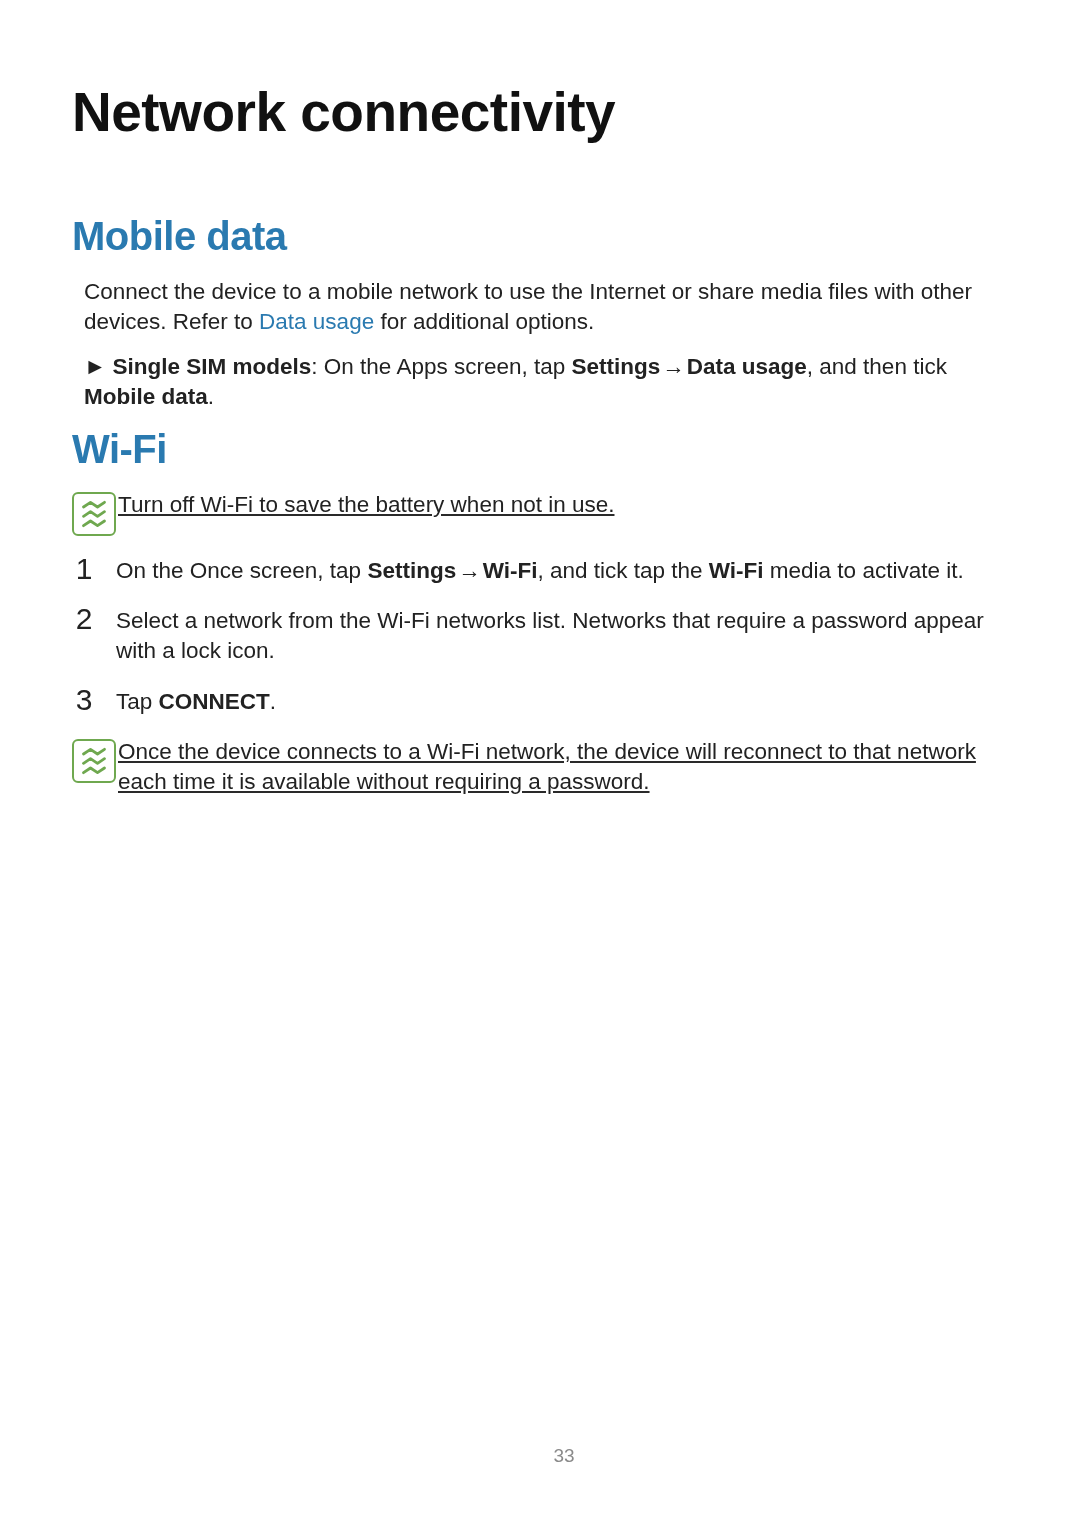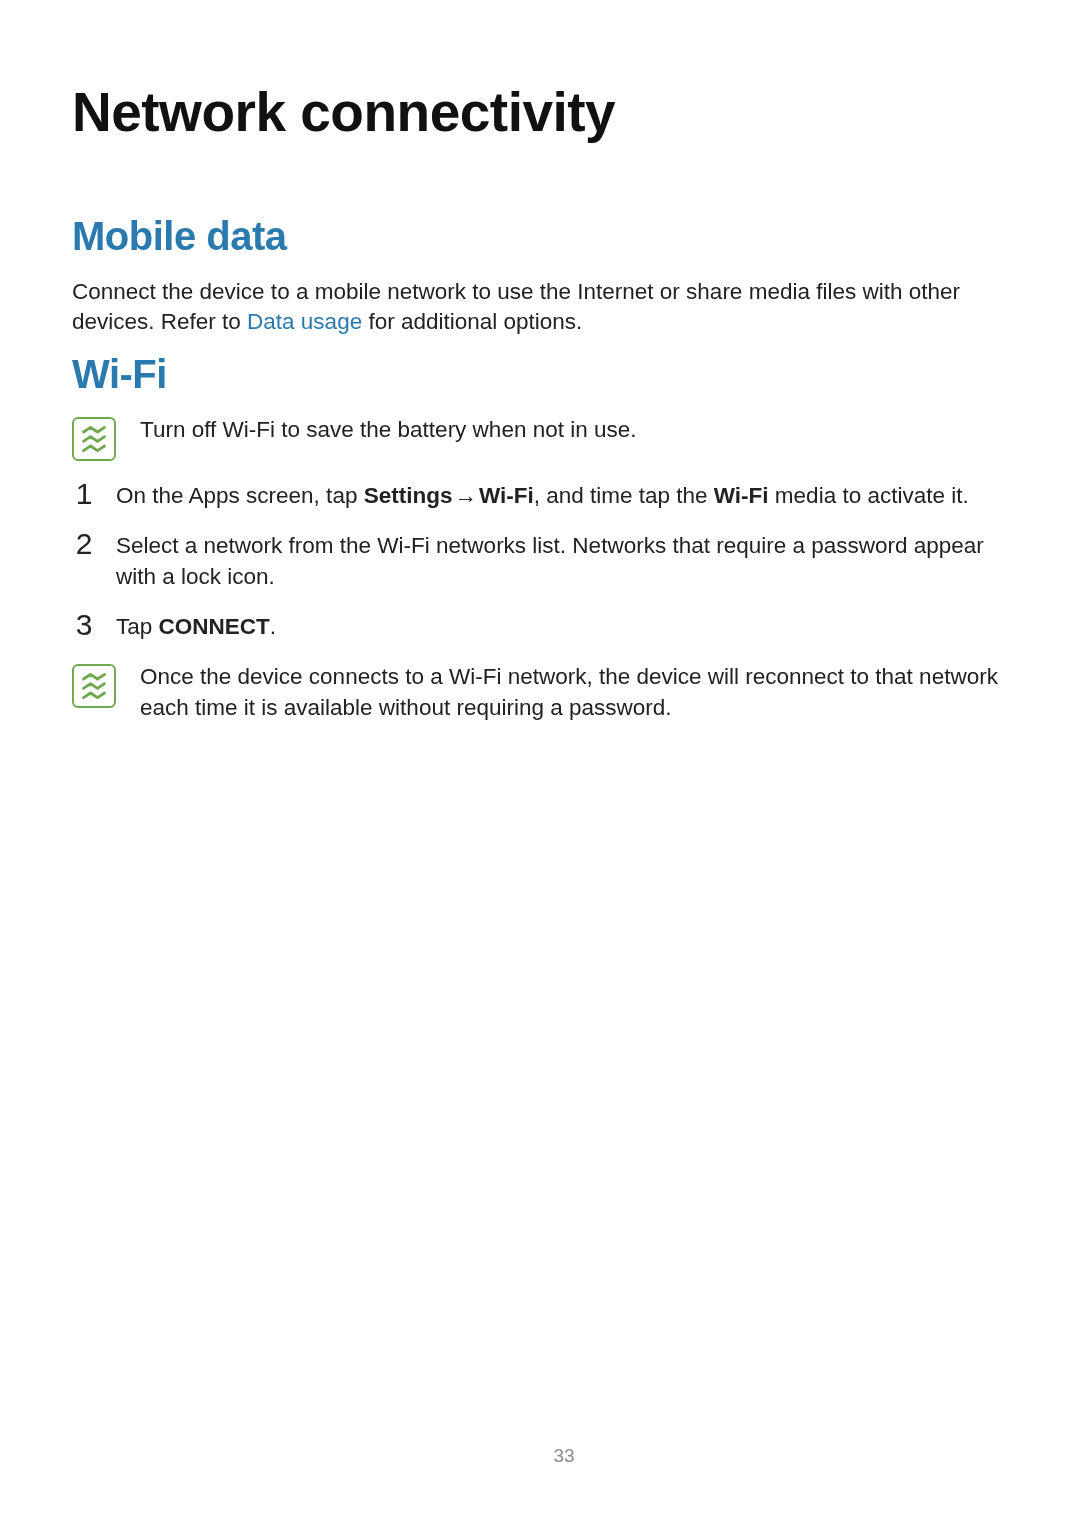--- a/index.html
+++ b/index.html
@@ -29,37 +29,38 @@
     font-weight: 700;
     margin: 0 0 18px 0;
     letter-spacing: -0.5px;
   }
   .accent {
     color: #2a7ab0;
   }
   p.body-text {
     font-size: 22.5px;
     line-height: 1.35;
-    margin: 0 0 14px 0;
+    margin: 0 0 14px 12px;
     color: #222222;
   }
   .link {
     color: #2a7ab0;
   }
   .strong {
     font-weight: 700;
   }
   .block-gap {
     margin-top: 60px;
   }
   .note-row {
     display: flex;
     align-items: flex-start;
-    gap: 24px;
+    gap: 2px;
     margin: 14px 0 20px 0;
+    text-decoration: underline;
   }
   .note-icon {
     flex: 0 0 40px;
     width: 40px;
     height: 40px;
     border: 2.5px solid #6fa84f;
     border-radius: 6px;
     display: flex;
     align-items: center;
     justify-content: center;
@@ -128,20 +129,23 @@
 
   <h1 class="chapter-title">Network connectivity</h1>
 
   <h2 class="section-title accent">Mobile data</h2>
 
   <p class="body-text">
     <span>Connect the device to a mobile network to use the Internet or share media files with other devices. Refer to </span><span class="link">Data usage</span><span> for additional options.</span>
   </p>
 
 
+  <p class="body-text">
+    <span class="marker">► </span><span class="strong">Single SIM models</span><span>: On the Apps screen, tap </span><span class="strong">Settings</span><span class="arrow"> → </span><span class="strong">Data usage</span><span>, and then tick </span><span class="strong">Mobile data</span><span>.</span>
+  </p>
 
   <h2 class="section-title accent block-gap">Wi-Fi</h2>
 
 
   <div class="note-row">
     <div class="note-icon">
       <svg viewBox="0 0 24 24" fill="none" stroke="#6fa84f" stroke-width="2.4" stroke-linecap="round" stroke-linejoin="round">
         <path d="M3 6 L9 2 L15 6 L21 2"></path>
         <path d="M3 14 L9 10 L15 14 L21 10"></path>
         <path d="M3 22 L9 18 L15 22 L21 18"></path>
@@ -149,21 +153,21 @@
     </div>
     <div class="note-body">
       <p class="body-text">Turn off Wi-Fi to save the battery when not in use.</p>
     </div>
   </div>
 
   <ol class="steps">
     <li>
       <div class="step-num">1</div>
       <div class="step-body">
-        <span>On the Apps screen, tap </span><span class="strong">Settings</span><span class="arrow"> → </span><span class="strong">Wi-Fi</span><span>, and time tap the </span><span class="strong">Wi-Fi</span><span> media to activate it.</span>
+        <span>On the Once screen, tap </span><span class="strong">Settings</span><span class="arrow"> → </span><span class="strong">Wi-Fi</span><span>, and tick tap the </span><span class="strong">Wi-Fi</span><span> media to activate it.</span>
       </div>
     </li>
     <li>
       <div class="step-num">2</div>
       <div class="step-body">
         <span>Select a network from the Wi-Fi networks list. Networks that require a password appear with a lock icon.</span>
       </div>
     </li>
     <li>
       <div class="step-num">3</div>

